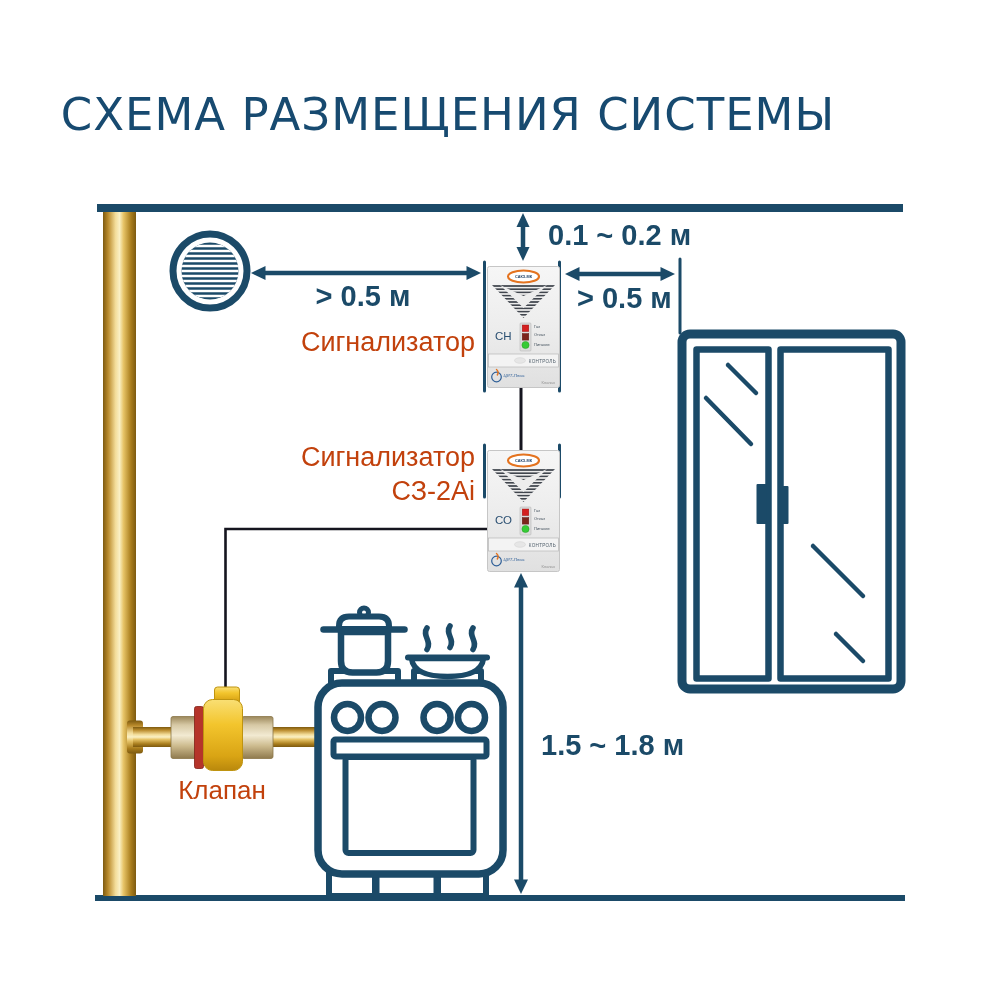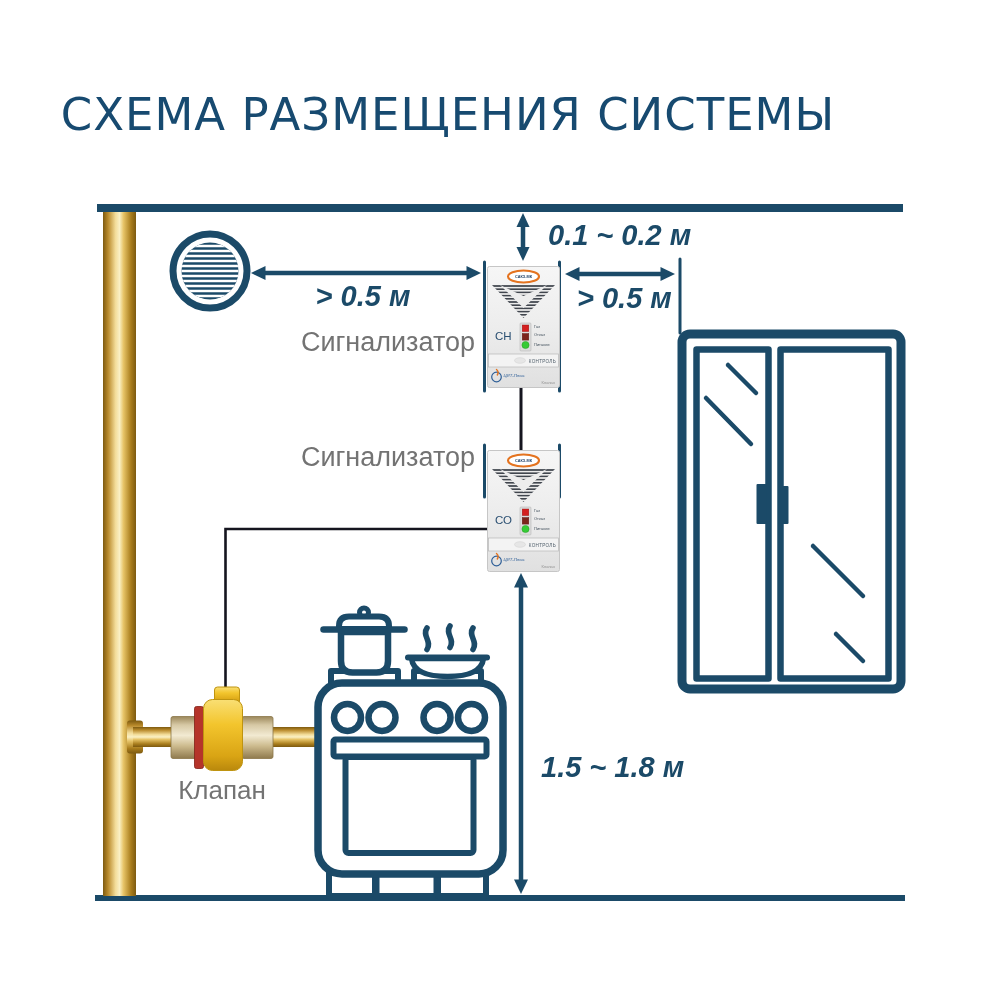--- a/index.html
+++ b/index.html
@@ -2,26 +2,26 @@
 <html><head>
 <meta charset="utf-8">
 <style>
   html,body{margin:0;padding:0;background:#ffffff;}
   body{width:1000px;height:1000px;overflow:hidden;}
   .stage{position:relative;width:1000px;height:1000px;background:#ffffff;
          font-family:"Liberation Sans",sans-serif;color:#1b4a68;}
   .title{position:absolute;top:88px;left:0;width:896px;text-align:center;
          font-family:"DejaVu Sans",sans-serif;font-size:45px;font-weight:500;
          letter-spacing:1px;color:#174a70;white-space:nowrap;}
-  .dim{position:absolute;font-weight:700;font-size:29px;color:#1b4a68;white-space:nowrap;font-style:italic;}
+  .dim{position:absolute;font-weight:700;font-size:29px;color:#1b4a68;white-space:nowrap;}
   .dim-top{left:548px;top:219px;}
   .dim-left{left:258px;top:280px;width:210px;text-align:center;}
   .dim-right{left:577px;top:282px;}
-  .dim-floor{left:541px;top:751px;}
-  .lbl{position:absolute;font-size:27px;color:#737373;line-height:34px;}
+  .dim-floor{left:541px;top:729px;}
+  .lbl{position:absolute;font-size:27px;color:#c2410c;line-height:34px;}
   .lbl-det1{left:270px;top:325px;width:205px;text-align:right;}
   .lbl-det2{left:270px;top:440px;width:205px;text-align:right;}
   .lbl-valve{left:122px;top:775px;width:200px;text-align:center;line-height:31px;font-size:26px;}
   svg{position:absolute;left:0;top:0;}
   .st{stroke:#1b4a68;fill:none;stroke-linecap:round;stroke-linejoin:round;}
   .stf{stroke:#1b4a68;fill:#ffffff;stroke-linejoin:round;}
   .fb{fill:#1b4a68;}
   .tiny{font-family:"Liberation Sans",sans-serif;}
 </style>
 </head>
@@ -241,17 +241,18 @@
   <div class="title">СХЕМА РАЗМЕЩЕНИЯ СИСТЕМЫ</div>
   <div class="dim dim-top">0.1 ~ 0.2 м</div>
   <div class="dim dim-left">&gt; 0.5 м</div>
   <div class="dim dim-right">&gt; 0.5 м</div>
   <div class="dim dim-floor">1.5 ~ 1.8 м</div>
   <div class="lbl lbl-det1">
     <div>Сигнализатор</div>
   </div>
   <div class="lbl lbl-det2">
     <div>Сигнализатор</div>
+    <div>СЗ-2Ai</div>
   </div>
   <div class="lbl lbl-valve">
     <div>Клапан</div>
   </div>
 </div>
 
 </body></html>

